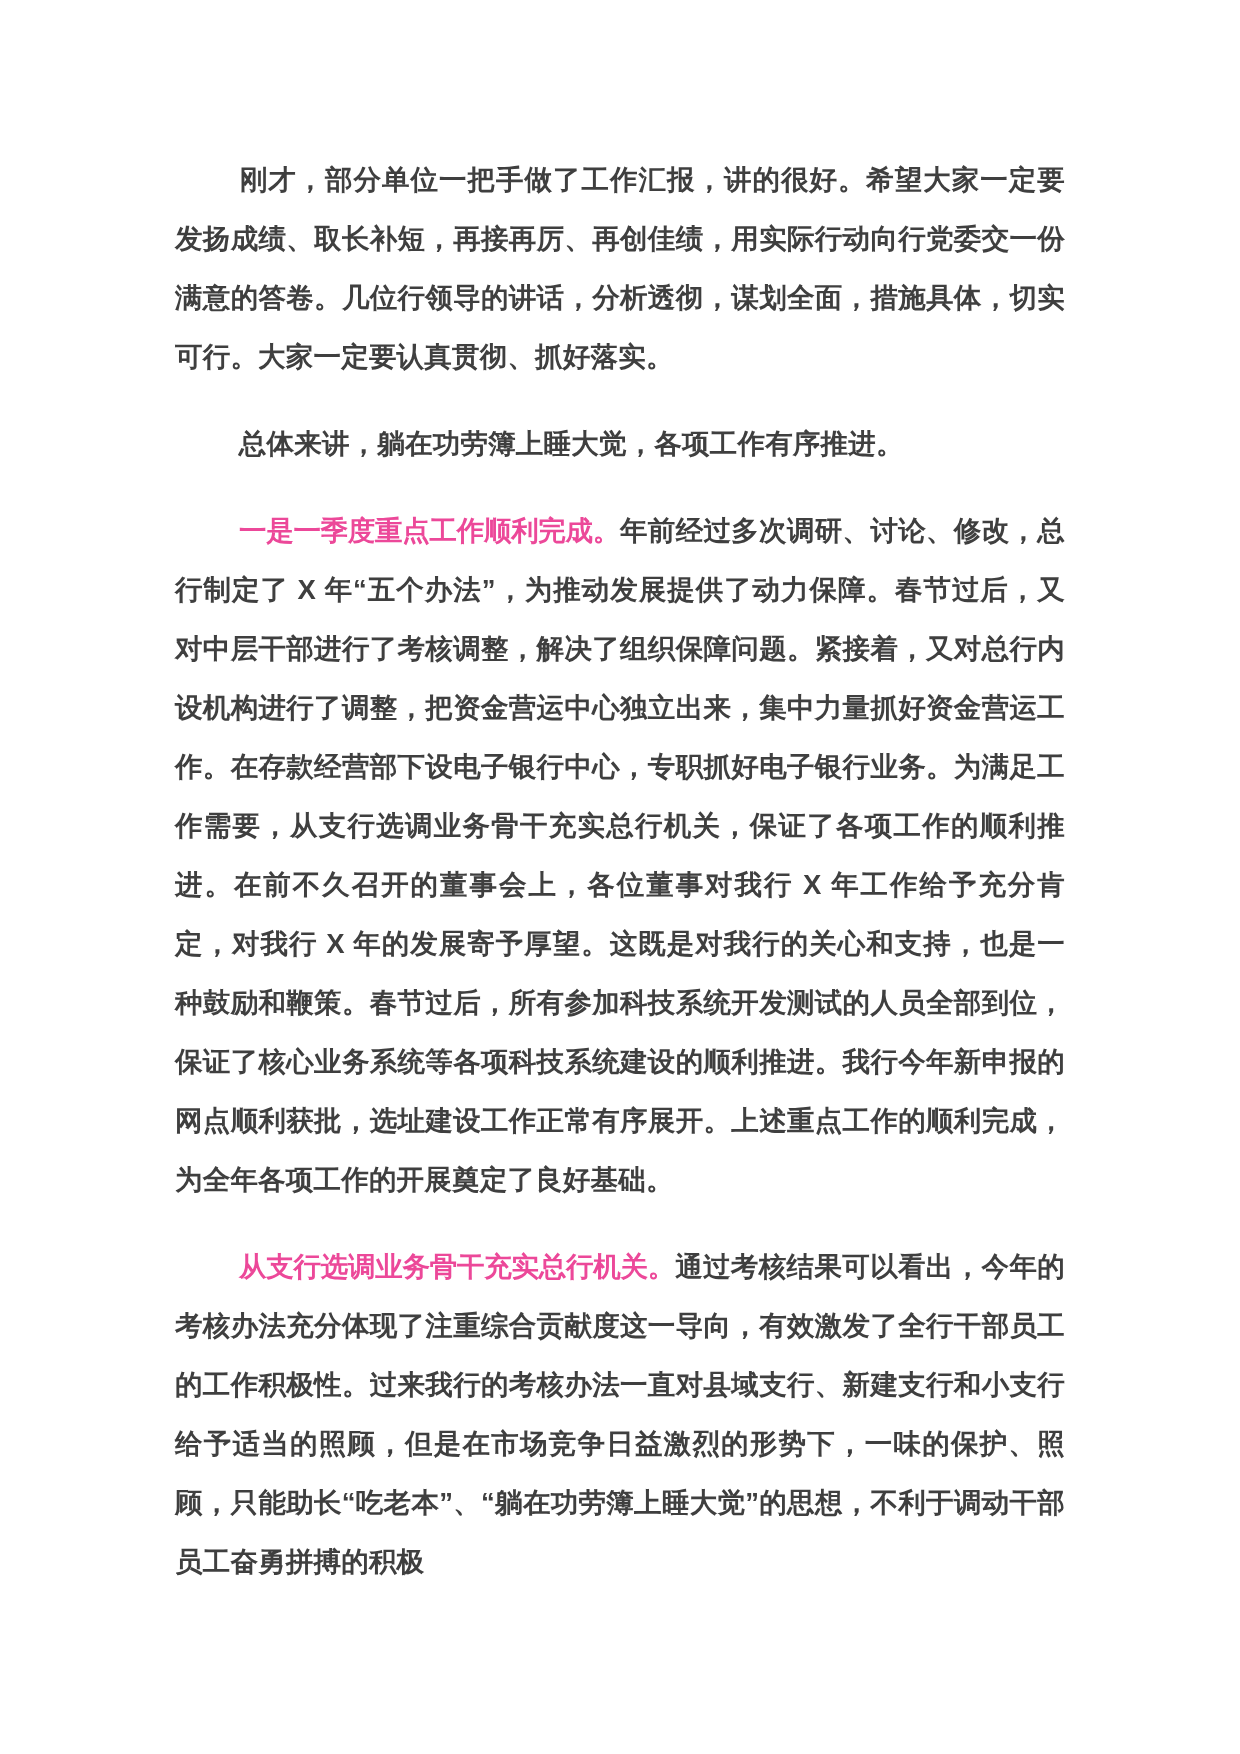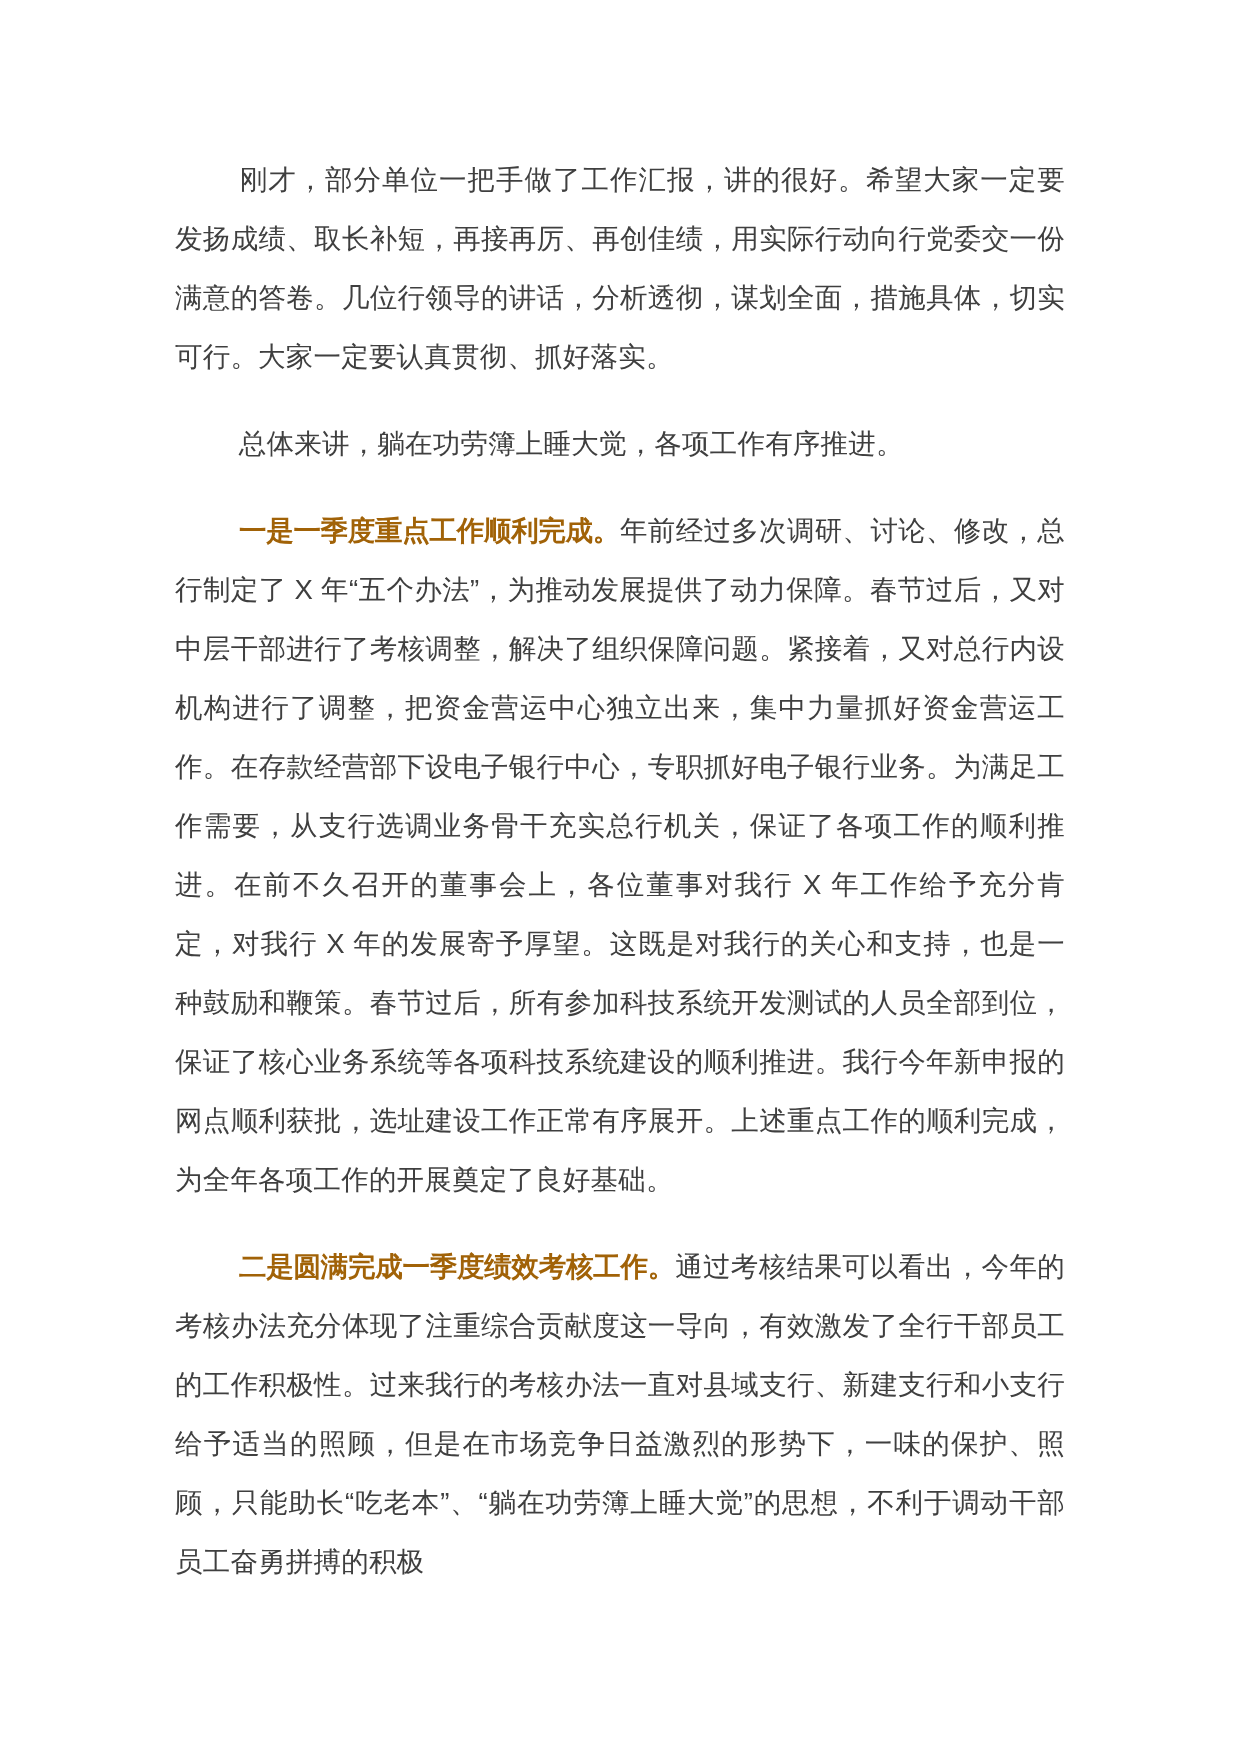--- a/index.html
+++ b/index.html
@@ -38,25 +38,25 @@
   .para + .para {
     margin-top: 28px;
   }
   .indent::before {
     content: "";
     display: inline-block;
     width: 56px;
   }
   .lead {
     font-weight: 700;
-    color: #a16207;
+    color: #ec4899;
     letter-spacing: -0.4px;
   }
   .tail {
-    font-weight: 400;
+    font-weight: 700;
   }
 </style>
 </head>
 <body>
 
 <div class="page">
   <div class="doc-body">
 
     <p class="para indent">
       <span class="tail">刚才，部分单位一把手做了工作汇报，讲的很好。希望大家一定要发扬成绩、取长补短，再接再厉、再创佳绩，用实际行动向行党委交一份满意的答卷。几位行领导的讲话，分析透彻，谋划全面，措施具体，切实可行。大家一定要认真贯彻、抓好落实。</span>
@@ -64,17 +64,17 @@
 
     <p class="para indent">
       <span class="tail">总体来讲，躺在功劳簿上睡大觉，各项工作有序推进。</span>
     </p>
 
     <p class="para indent">
       <span class="lead">一是一季度重点工作顺利完成。</span><span class="tail">年前经过多次调研、讨论、修改，总行制定了 X 年“五个办法”，为推动发展提供了动力保障。春节过后，又对中层干部进行了考核调整，解决了组织保障问题。紧接着，又对总行内设机构进行了调整，把资金营运中心独立出来，集中力量抓好资金营运工作。在存款经营部下设电子银行中心，专职抓好电子银行业务。为满足工作需要，从支行选调业务骨干充实总行机关，保证了各项工作的顺利推进。在前不久召开的董事会上，各位董事对我行 X 年工作给予充分肯定，对我行 X 年的发展寄予厚望。这既是对我行的关心和支持，也是一种鼓励和鞭策。春节过后，所有参加科技系统开发测试的人员全部到位，保证了核心业务系统等各项科技系统建设的顺利推进。我行今年新申报的网点顺利获批，选址建设工作正常有序展开。上述重点工作的顺利完成，为全年各项工作的开展奠定了良好基础。</span>
     </p>
 
     <p class="para indent">
-      <span class="lead">二是圆满完成一季度绩效考核工作。</span><span class="tail">通过考核结果可以看出，今年的考核办法充分体现了注重综合贡献度这一导向，有效激发了全行干部员工的工作积极性。过来我行的考核办法一直对县域支行、新建支行和小支行给予适当的照顾，但是在市场竞争日益激烈的形势下，一味的保护、照顾，只能助长“吃老本”、“躺在功劳簿上睡大觉”的思想，不利于调动干部员工奋勇拼搏的积极</span>
+      <span class="lead">从支行选调业务骨干充实总行机关。</span><span class="tail">通过考核结果可以看出，今年的考核办法充分体现了注重综合贡献度这一导向，有效激发了全行干部员工的工作积极性。过来我行的考核办法一直对县域支行、新建支行和小支行给予适当的照顾，但是在市场竞争日益激烈的形势下，一味的保护、照顾，只能助长“吃老本”、“躺在功劳簿上睡大觉”的思想，不利于调动干部员工奋勇拼搏的积极</span>
     </p>
 
   </div>
 </div>
 
 </body></html>

